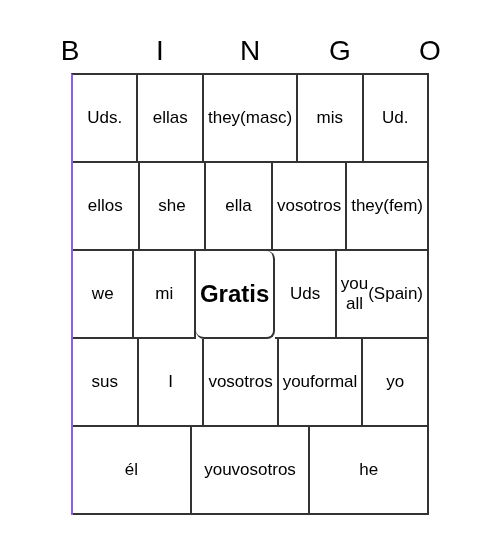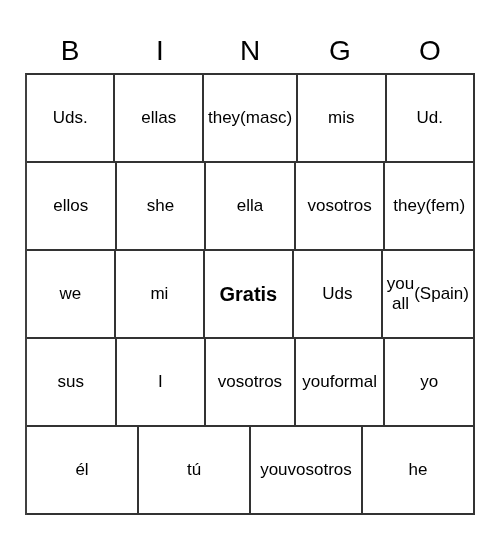--- a/index.html
+++ b/index.html
@@ -23,43 +23,44 @@
       width: 450px;
     }
     .header-cell {
       flex: 1;
       text-align: center;
       font-size: 28px;
       font-weight: normal;
       padding: 6px 0;
     }
     .bingo-grid {
-      border-left: 2px solid #404040;
+      border-left: 2px solid #8b5cf6;
       border-top: 2px solid #333;
-      width: 450px;
+      width: 358px;
     }
     .bingo-row {
       display: flex;
     }
     .bingo-cell {
       flex: 1;
       border-right: 2px solid #333;
       border-bottom: 2px solid #333;
       height: 88px;
       display: flex;
       align-items: center;
       justify-content: center;
       text-align: center;
       font-size: 17px;
       padding: 4px;
       line-height: 1.2;
     }
     .bingo-cell.free {
-      font-size: 20px;
+      font-size: 24px;
       font-weight: bold;
+      border-radius: 8px;
     }
   </style>
 </head>
 <body>
 
 <div class="bingo-container">
   <div class="bingo-header">
   <div class="header-cell">B</div>
       <div class="header-cell">I</div>
       <div class="header-cell">N</div>
@@ -106,21 +107,20 @@
         <div class="bingo-cell">vosotros</div>
         <div class="bingo-cell">
           <span>you</span>
           <br>
           <span>formal</span>
         </div>
         <div class="bingo-cell">yo</div>
       </div>
       <div class="bingo-row">
         <div class="bingo-cell">él</div>
-        <div class="bingo-cell">tú</div>
         <div class="bingo-cell">
           <span>you</span>
           <br>
           <span>vosotros</span>
         </div>
         <div class="bingo-cell">he</div>
       </div>
     </div>
 </div>
 

